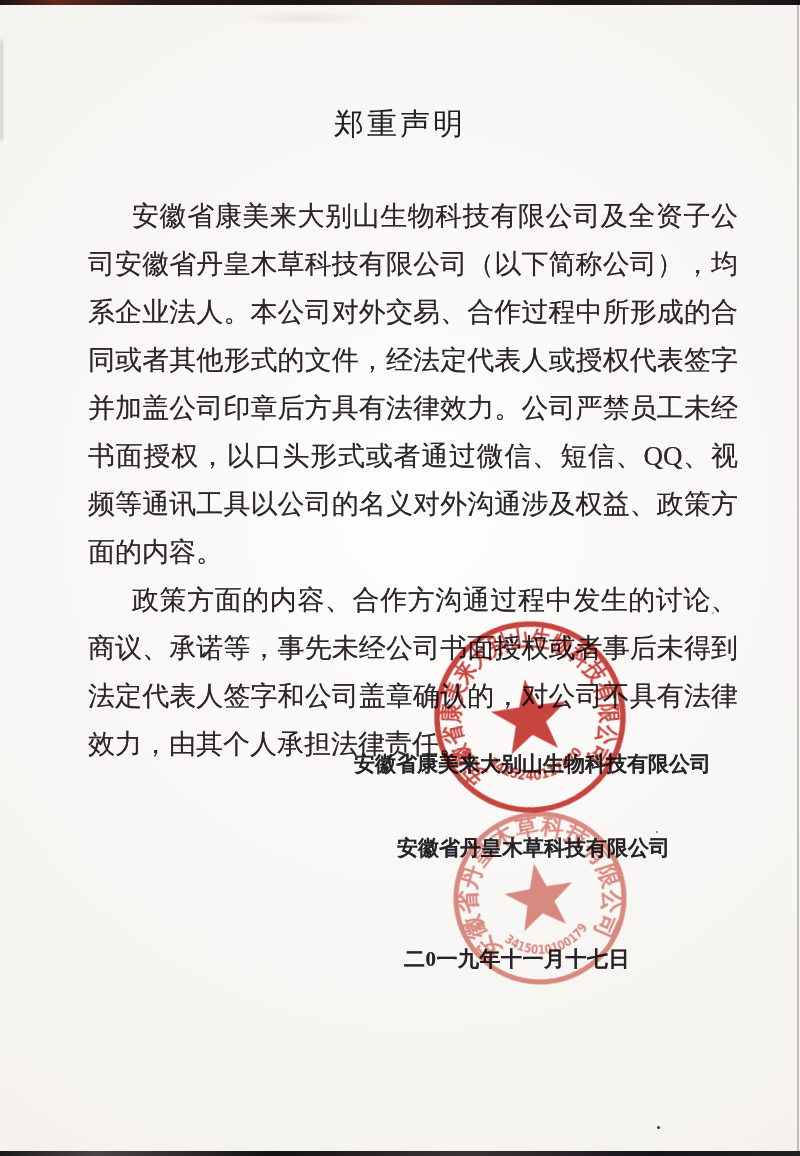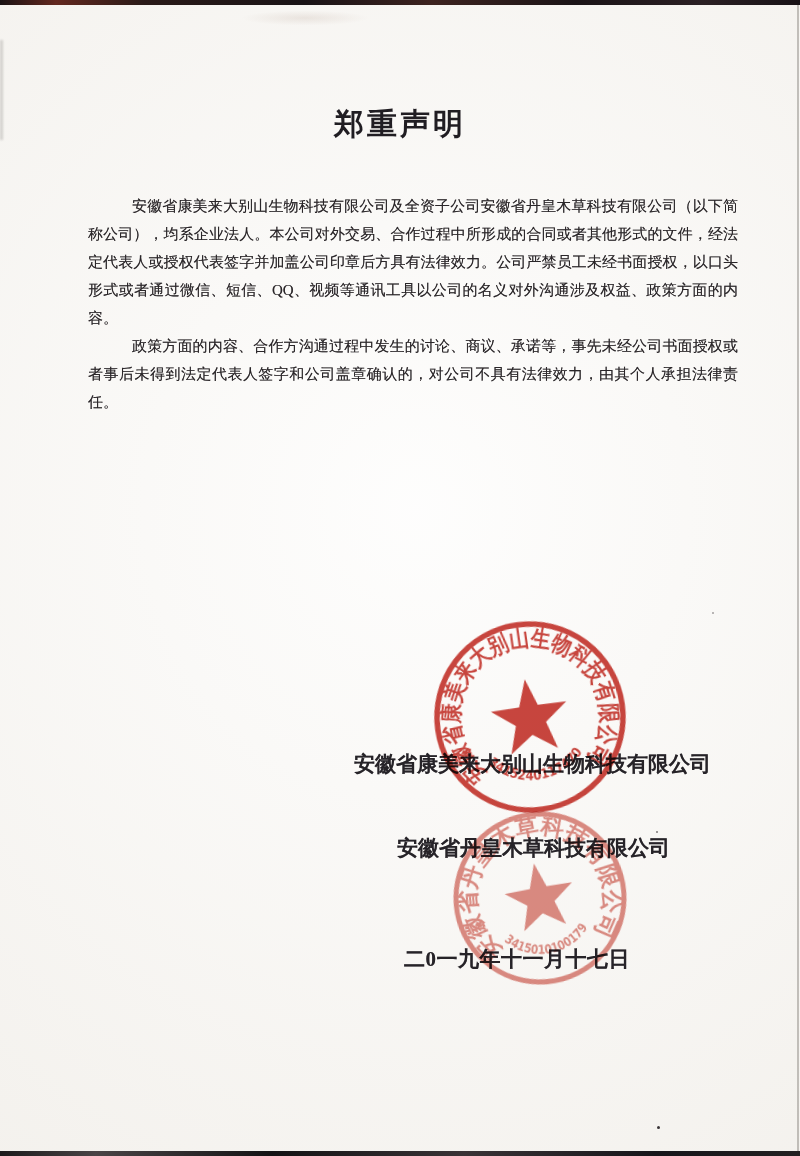--- a/index.html
+++ b/index.html
@@ -34,26 +34,26 @@
     position:absolute; left:220px; top:8px; width:170px; height:20px;
     background:radial-gradient(closest-side, rgba(150,118,98,.14), rgba(150,118,98,0) 75%);
   }
   .speck { position:absolute; border-radius:50%; background:#3a3436; }
   .speck.s1 { left:657px; top:1126px; width:3px; height:3px; }
   .speck.s2 { left:656px; top:831px; width:2px; height:2px; opacity:.65; }
   .speck.s3 { left:712px; top:612px; width:2px; height:2px; opacity:.45; }
 
   .title {
     position:absolute; left:0; top:104px; width:800px; margin:0;
-    text-align:center; font-size:30px; font-weight:700;
+    text-align:center; font-size:30px; font-weight:400;
     letter-spacing:3px; color:#201d22;
   }
   .body-text {
     position:absolute; left:88px; top:192px; width:650px;
-    font-size:15px; line-height:28px; color:#2a2629;
+    font-size:27px; line-height:48px; color:#2a2629;
     text-align:justify; text-shadow:0 0 .4px rgba(42,38,41,.55);
   }
   .body-text p { margin:0; text-indent:44px; }
 
   .sig {
     position:absolute; font-size:21px; font-weight:700; color:#262328;
     white-space:nowrap; text-shadow:0 0 .4px rgba(40,36,40,.5);
   }
   .sig.sig1 { left:354px; top:750px; }
   .sig.sig2 { left:397px; top:834px; }

